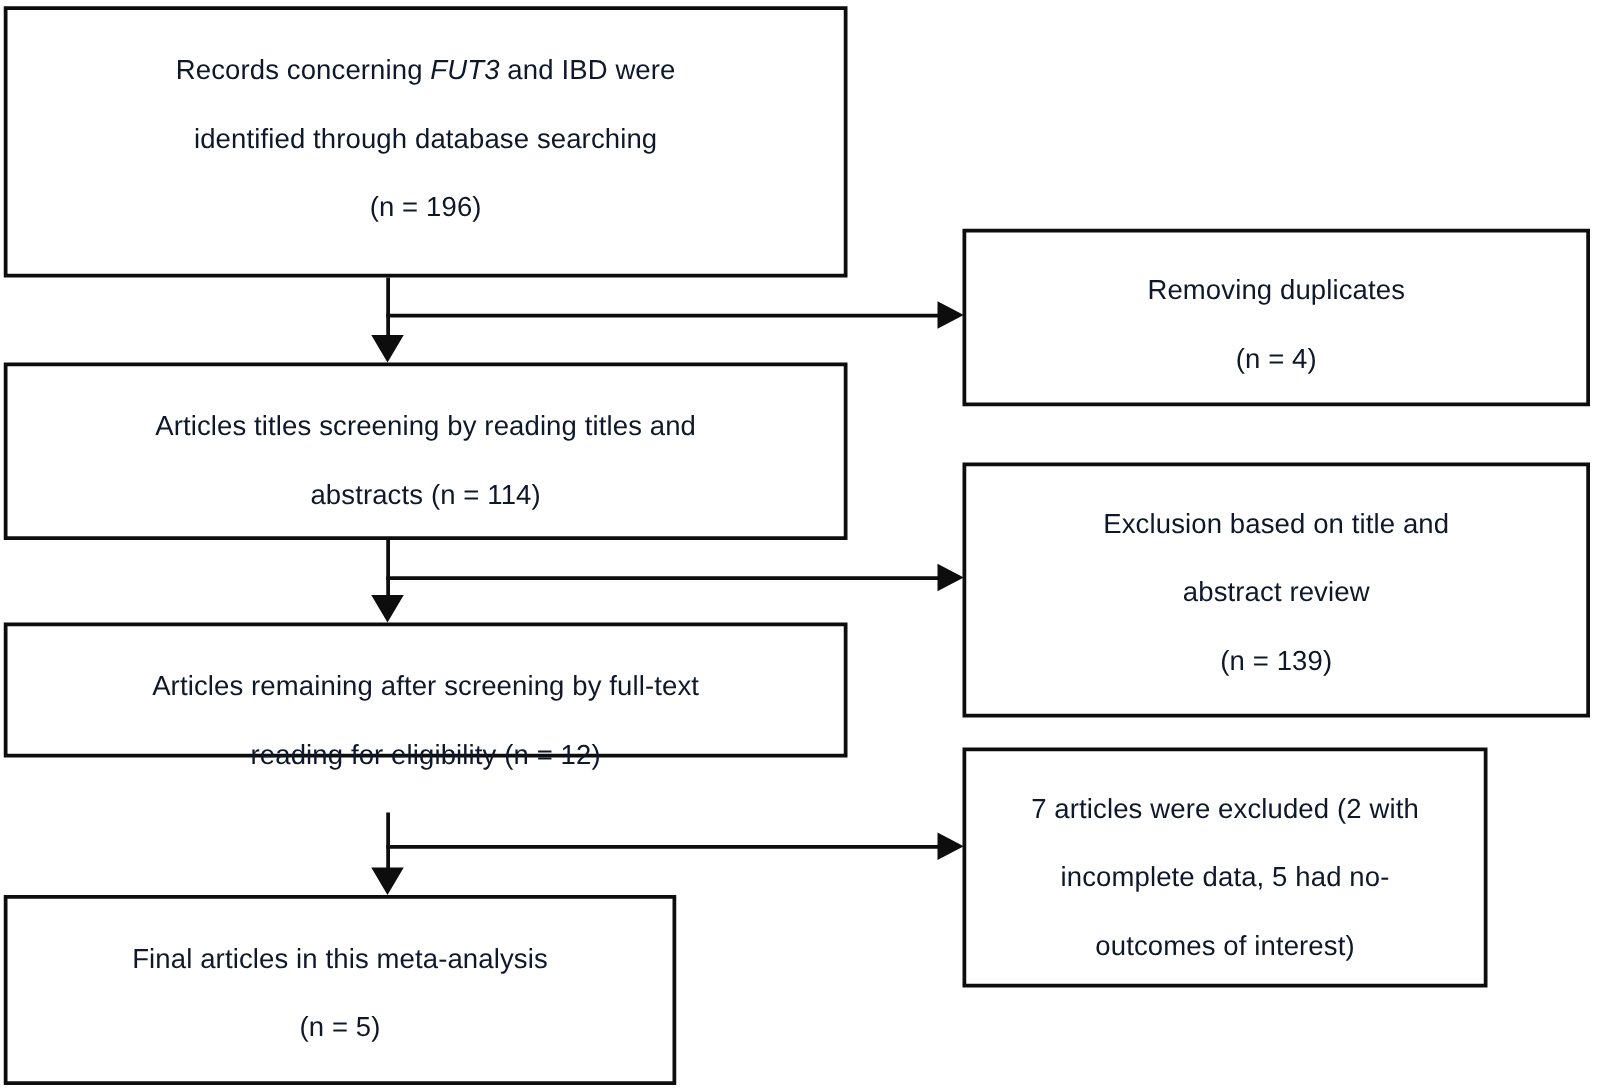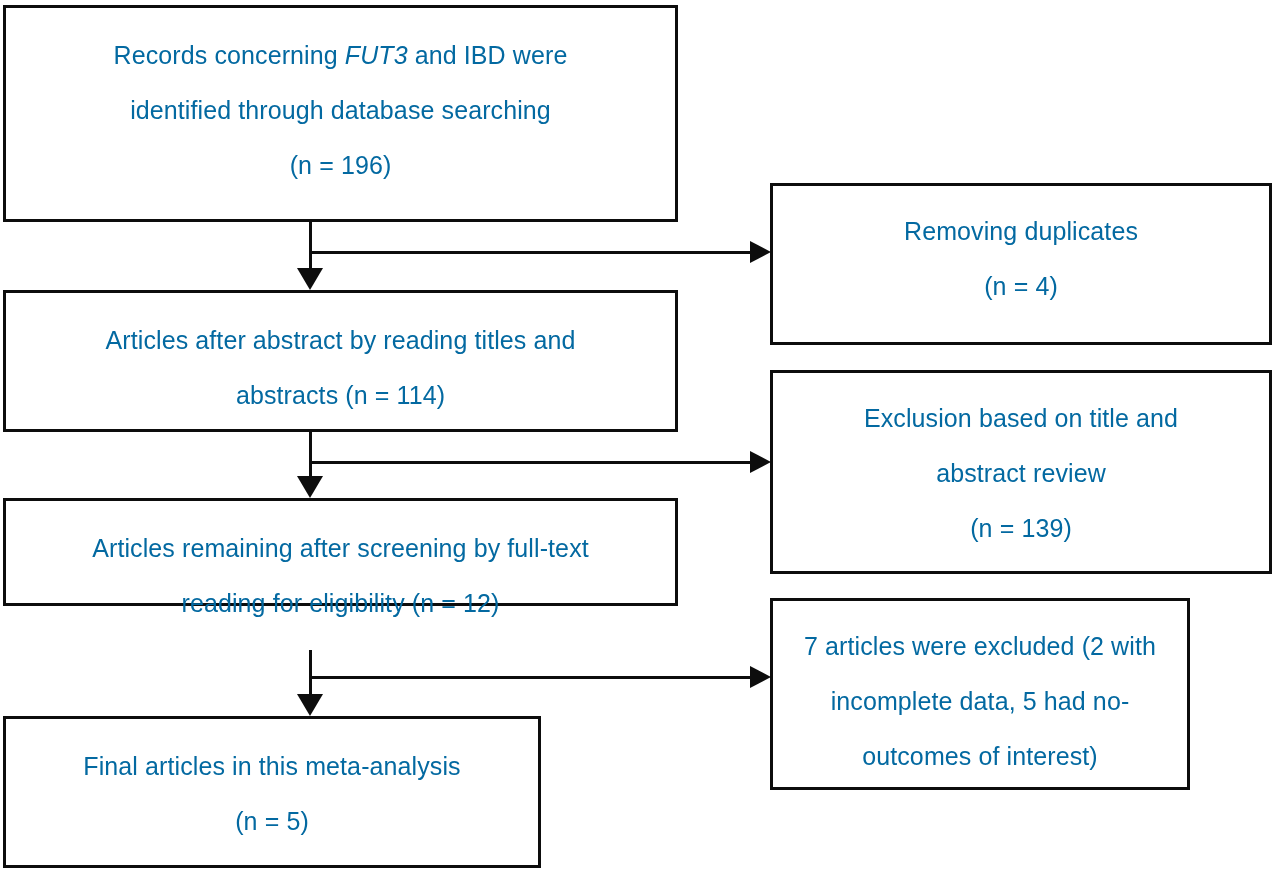--- a/index.html
+++ b/index.html
@@ -24,23 +24,23 @@
   .fbox {
     position: absolute;
     box-sizing: border-box;
     border: 3px solid #0d0d0d;
     background: #ffffff;
     display: block;
     text-align: center;
   }
   .fbox .btext {
     display: block;
-    font-size: 25px;
+    font-size: 22px;
     line-height: 55px;
-    color: #0369a1;
+    color: #0f172a;
     letter-spacing: 0.1px;
     white-space: pre-line;
     padding: 0 14px;
   }
   .fbox .btext .ital {
     font-style: italic;
   }
 
   
   .left-box .btext { padding-top: 20px; }
@@ -77,32 +77,32 @@
 </head>
 <body>
 
 <div id="canvas">
 
   <div class="fbox left-box" style="left:3px; top:5px; width:675px; height:217px;">
     <span class="btext"><span>Records concerning </span><span class="ital">FUT3</span><span> and IBD were</span><br><span>identified through database searching</span><br><span>(n = 196)</span></span>
   </div>
 
   <div class="fbox left-box" style="left:3px; top:290px; width:675px; height:142px;">
-    <span class="btext"><span>Articles after abstract by reading titles and</span><br><span>abstracts (n = 114)</span></span>
+    <span class="btext"><span>Articles titles screening by reading titles and</span><br><span>abstracts (n = 114)</span></span>
   </div>
 
   <div class="fbox left-box" style="left:3px; top:498px; width:675px; height:108px;">
     <span class="btext"><span>Articles remaining after screening by full-text</span><br><span>reading for eligibility (n = 12)</span></span>
   </div>
 
   <div class="fbox left-box" style="left:3px; top:716px; width:538px; height:152px;">
     <span class="btext"><span>Final articles in this meta-analysis</span><br><span>(n = 5)</span></span>
   </div>
 
-  <div class="fbox right-box" style="left:770px; top:183px; width:502px; height:162px;">
+  <div class="fbox right-box" style="left:770px; top:183px; width:502px; height:142px;">
     <span class="btext"><span>Removing duplicates</span><br><span>(n = 4)</span></span>
   </div>
 
   <div class="fbox right-box" style="left:770px; top:370px; width:502px; height:204px;">
     <span class="btext"><span>Exclusion based on title and</span><br><span>abstract review</span><br><span>(n = 139)</span></span>
   </div>
 
   <div class="fbox right-box" style="left:770px; top:598px; width:420px; height:192px;">
     <span class="btext"><span>7 articles were excluded (2 with</span><br><span>incomplete data, 5 had no-</span><br><span>outcomes of interest)</span></span>
   </div>

